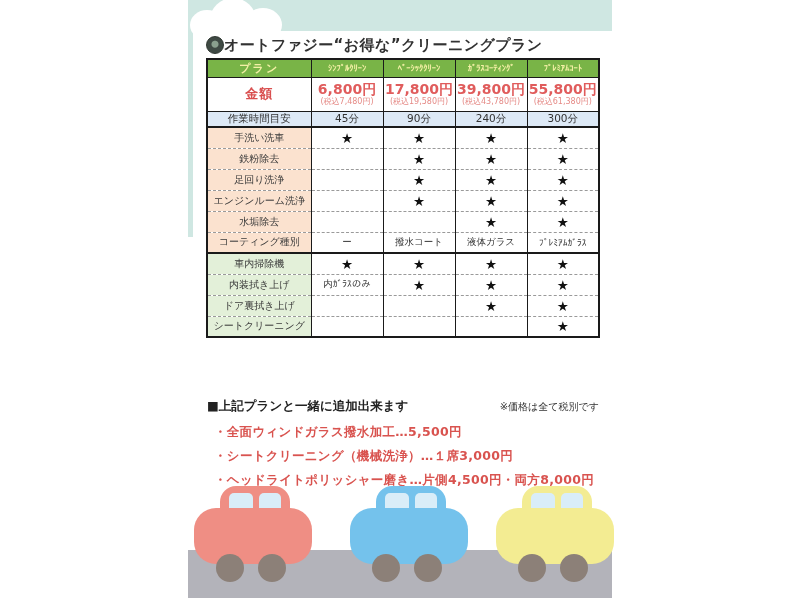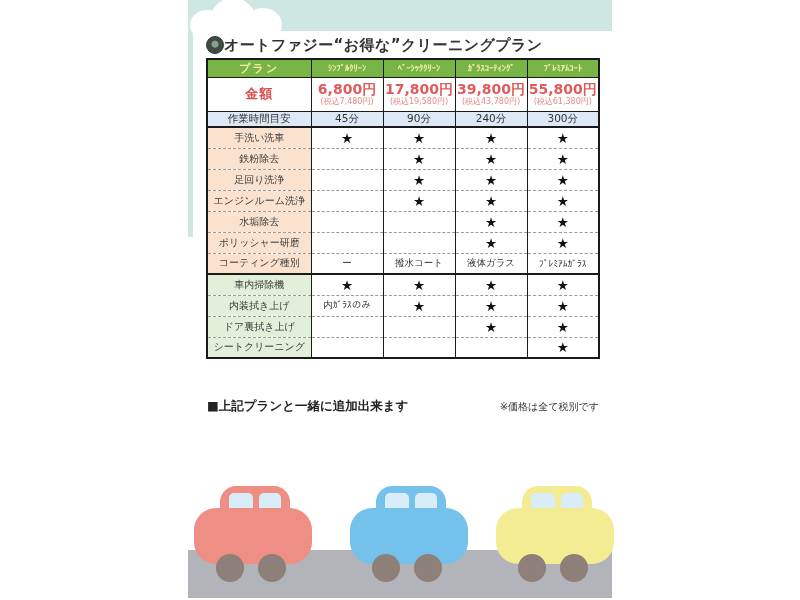--- a/index.html
+++ b/index.html
@@ -171,27 +171,20 @@
       <td>★</td>
     </tr>
     <tr class="r-feat peach">
       <td class="lab">水垢除去</td>
       <td></td>
       <td></td>
       <td>★</td>
       <td>★</td>
     </tr>
     <tr class="r-feat peach">
-      <td class="lab">ポリッシャー研磨</td>
-      <td></td>
-      <td></td>
-      <td>★</td>
-      <td>★</td>
-    </tr>
-    <tr class="r-feat peach">
       <td class="lab">コーティング種別</td>
       <td class="txt">ー</td>
       <td class="txt">撥水コート</td>
       <td class="txt">液体ガラス</td>
       <td class="txt">ﾌﾟﾚﾐｱﾑｶﾞﾗｽ</td>
     </tr>
     <tr class="r-feat green group-start">
       <td class="lab">車内掃除機</td>
       <td>★</td>
       <td>★</td>
@@ -220,20 +213,25 @@
       <td>★</td>
     </tr>
   </tbody>
     </table>
 
   <div class="notes-row">
     <span class="note-left">■上記プランと一緒に追加出来ます</span>
     <span class="note-right">※価格は全て税別です</span>
   </div>
 
+  <div class="addons">
+    <div class="addon">・全面ウィンドガラス撥水加工…5,500円</div>
+    <div class="addon">・シートクリーニング（機械洗浄）…１席3,000円</div>
+    <div class="addon">・ヘッドライトポリッシャー磨き…片側4,500円・両方8,000円</div>
+  </div>
 
   <div class="road"></div>
 
   <div class="car car-red">
     <div class="roof">
       <div class="win w1"></div>
       <div class="win w2"></div>
     </div>
     <div class="body"></div>
     <div class="wheel wh1"></div>

